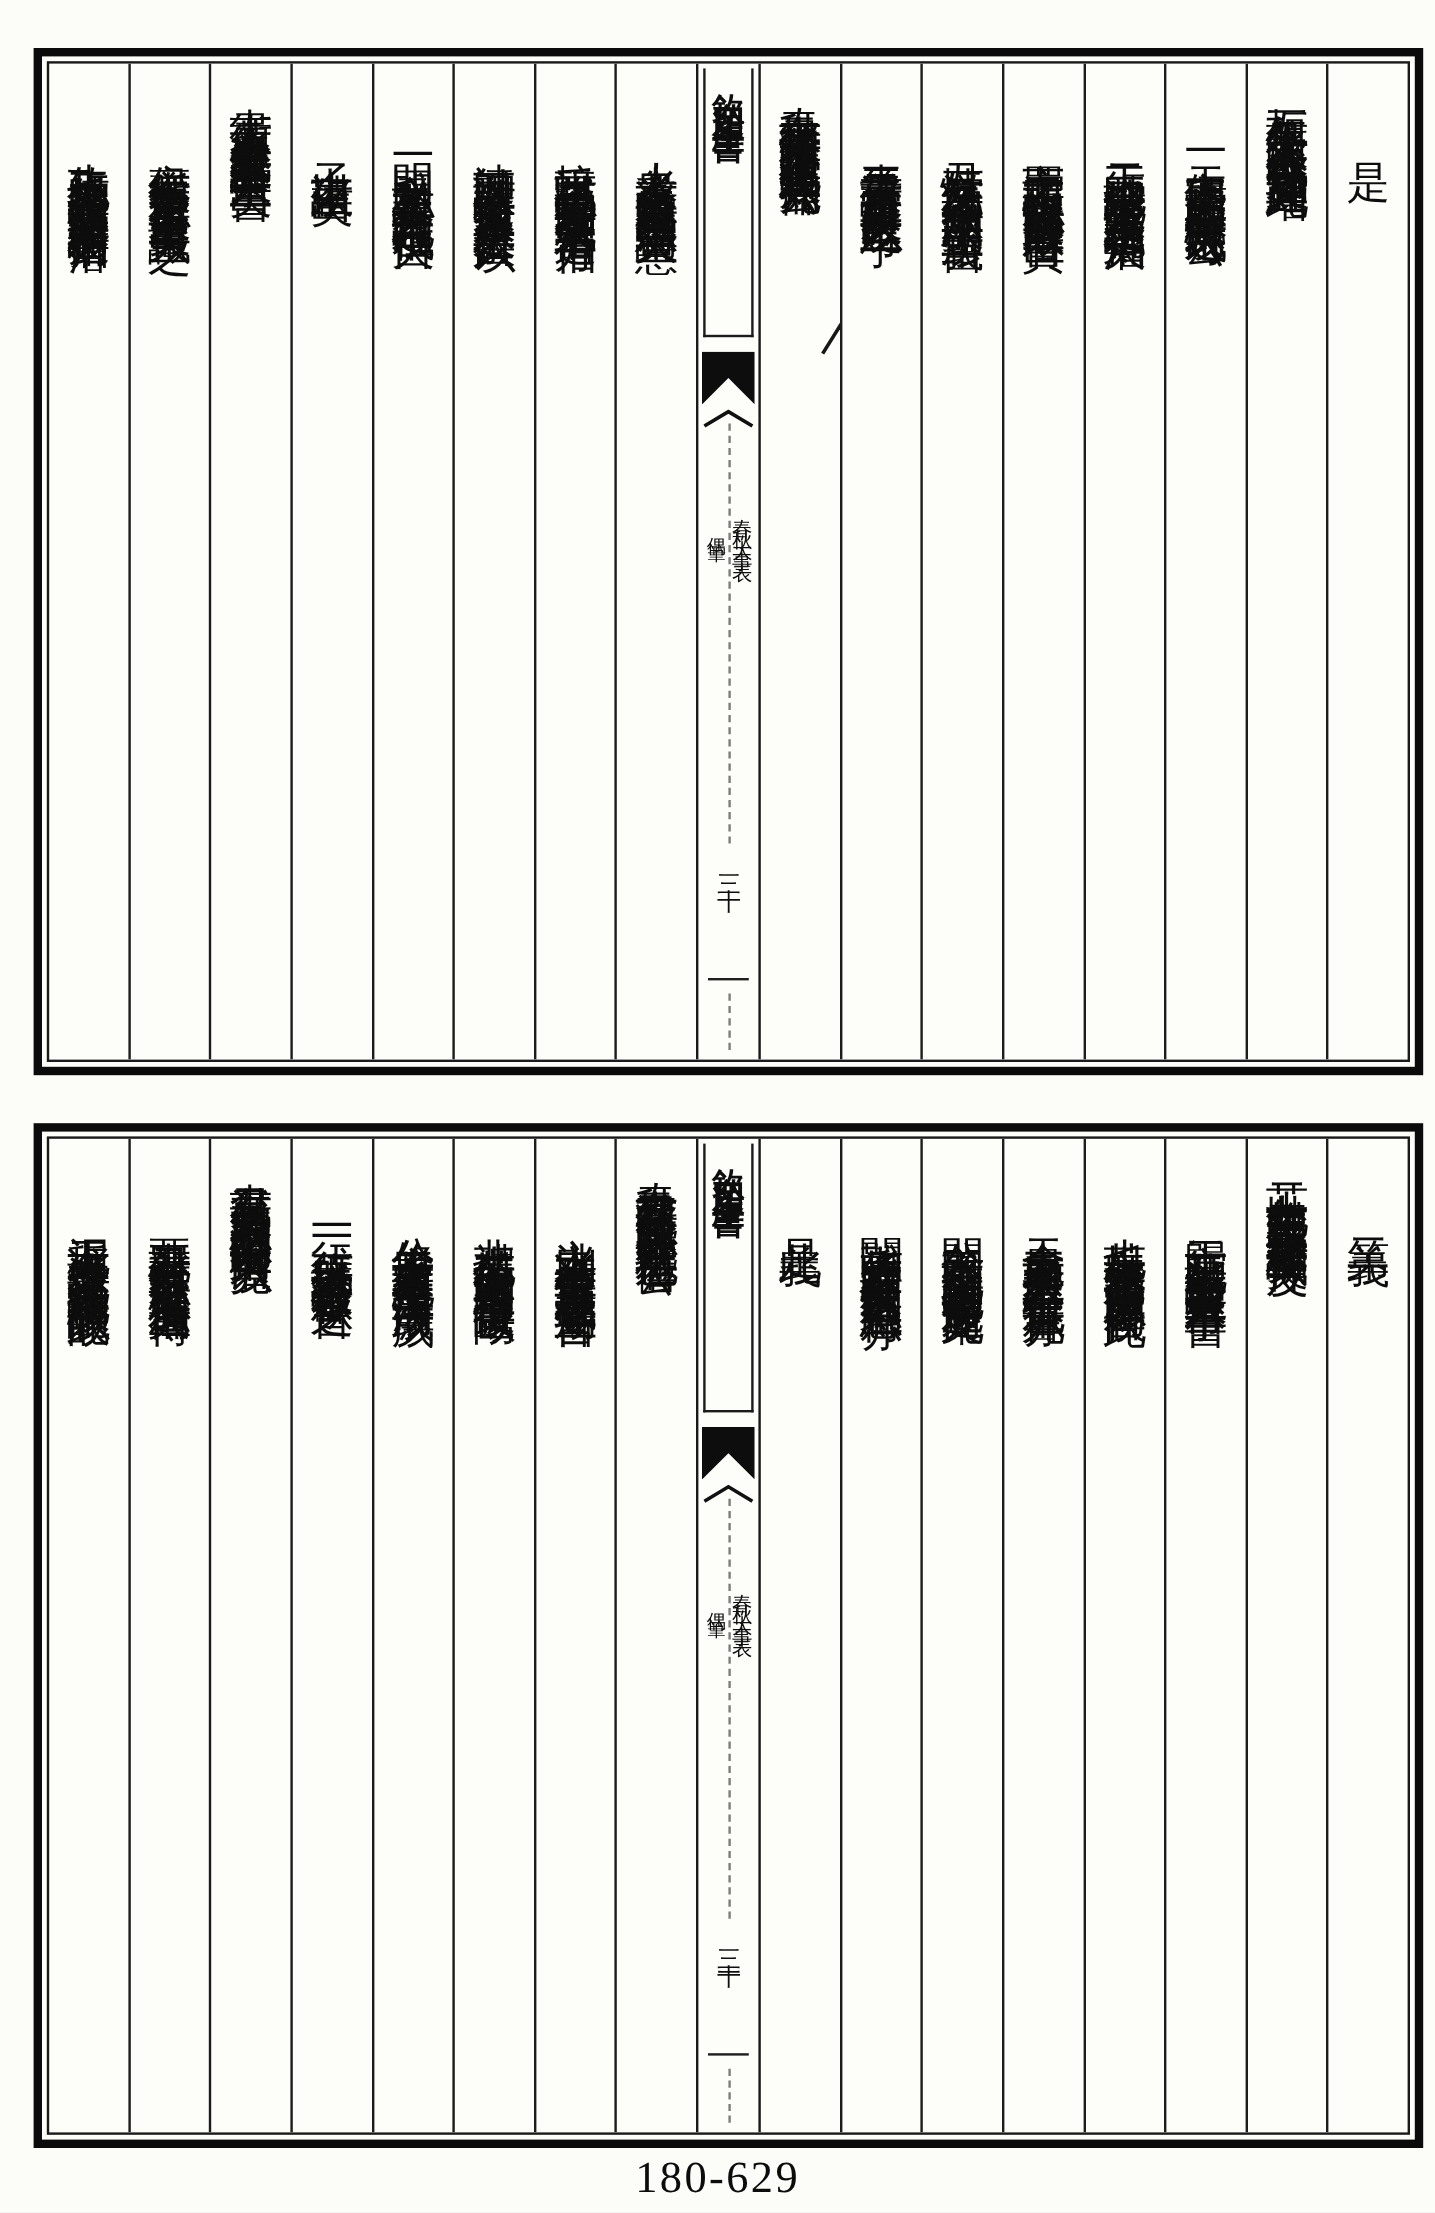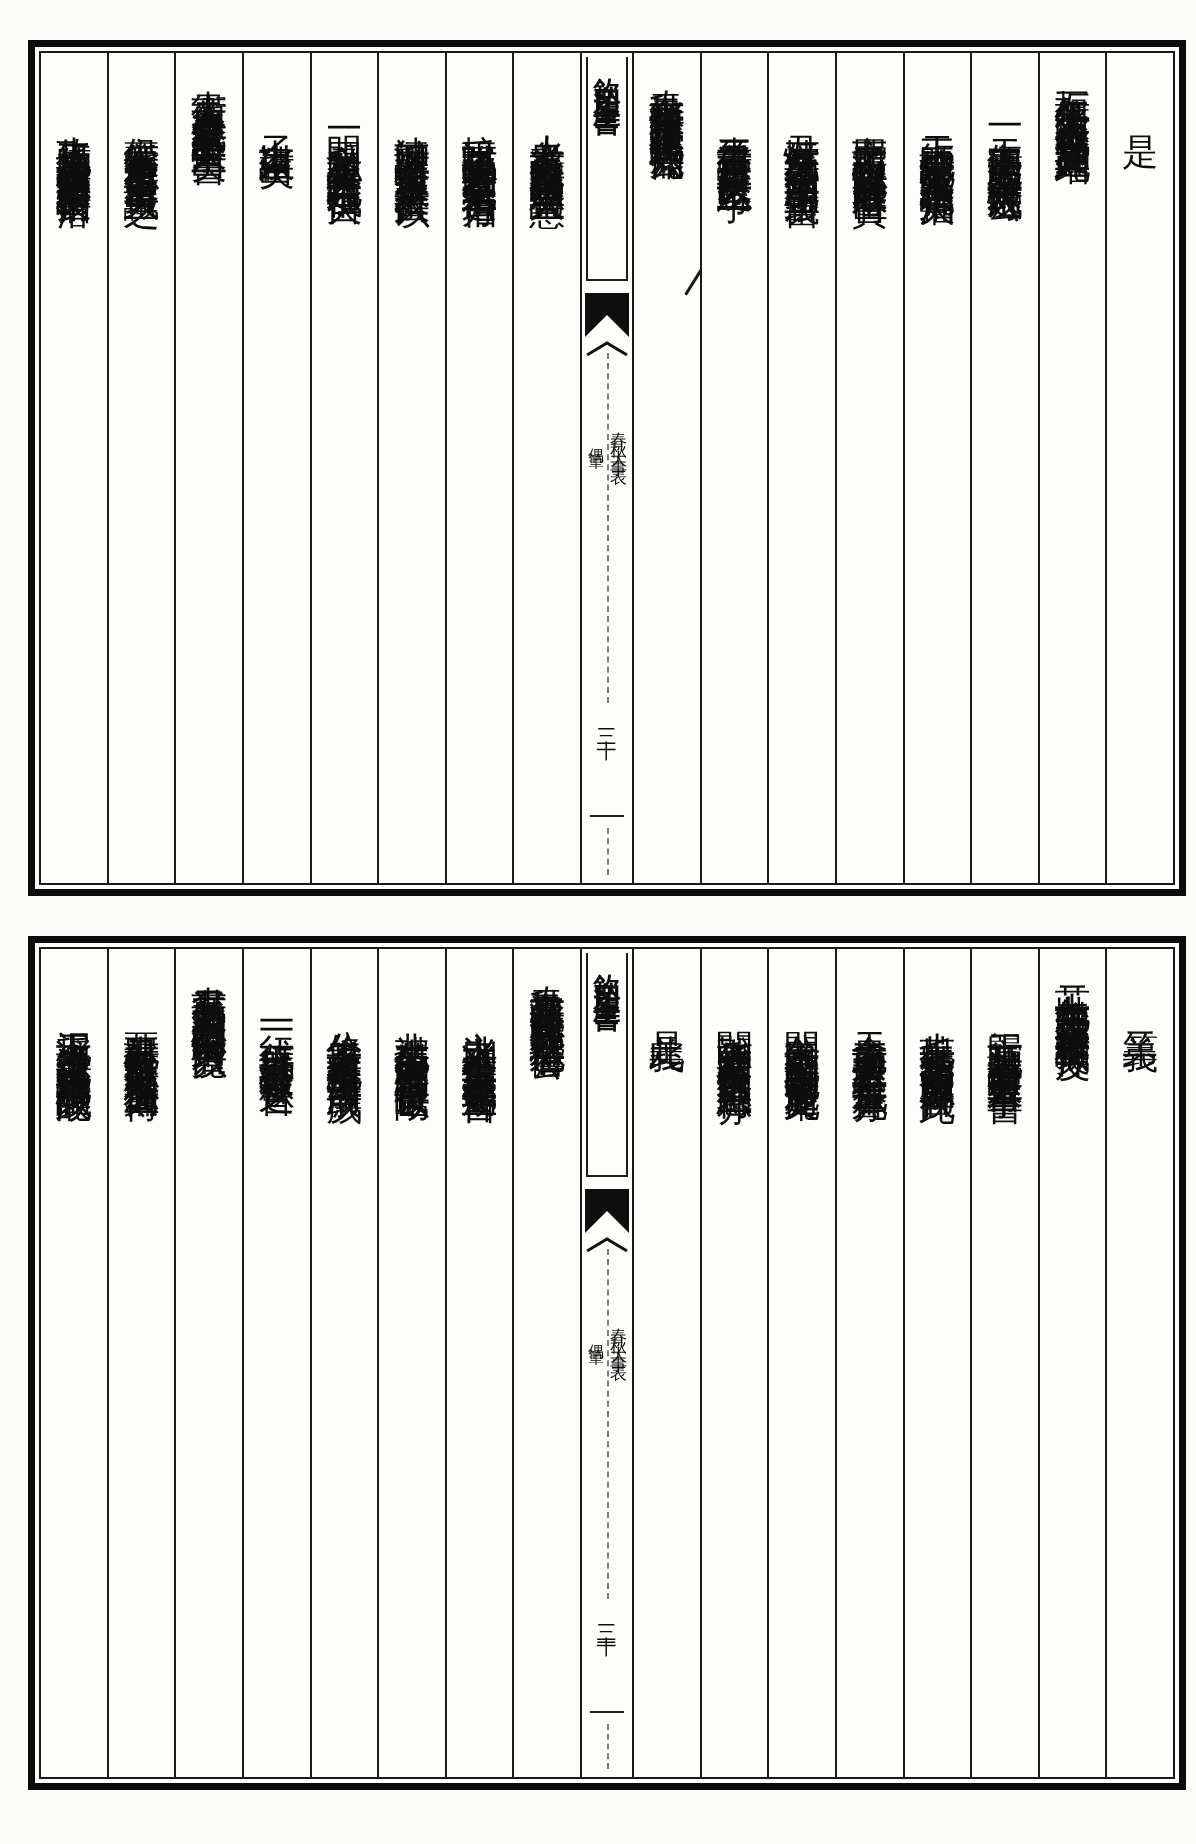--- a/index.html
+++ b/index.html
@@ -238,13 +238,14 @@
           <div class="col indent">
             <span class="col-text">惡書死君難自然是褒不必以稱名多加責備三傳</span>
           </div>
           <div class="col indent">
             <span class="col-text">泥于稱名之說遂于死難諸人毛舉細故謂以此故</span>
           </div>
         </div>
     </div>
   </div>
 
+  <div class="catalog">180-629</div>
 </div>
 
 </body></html>

